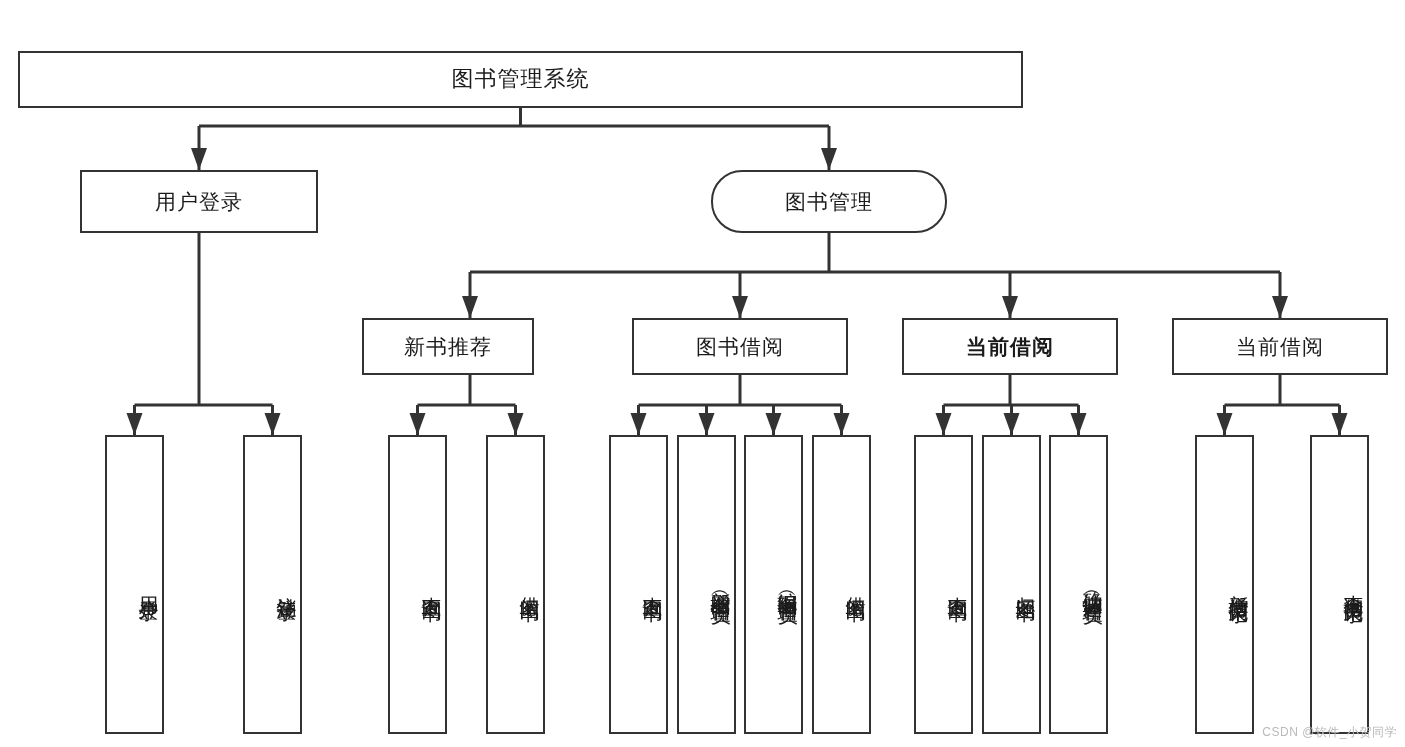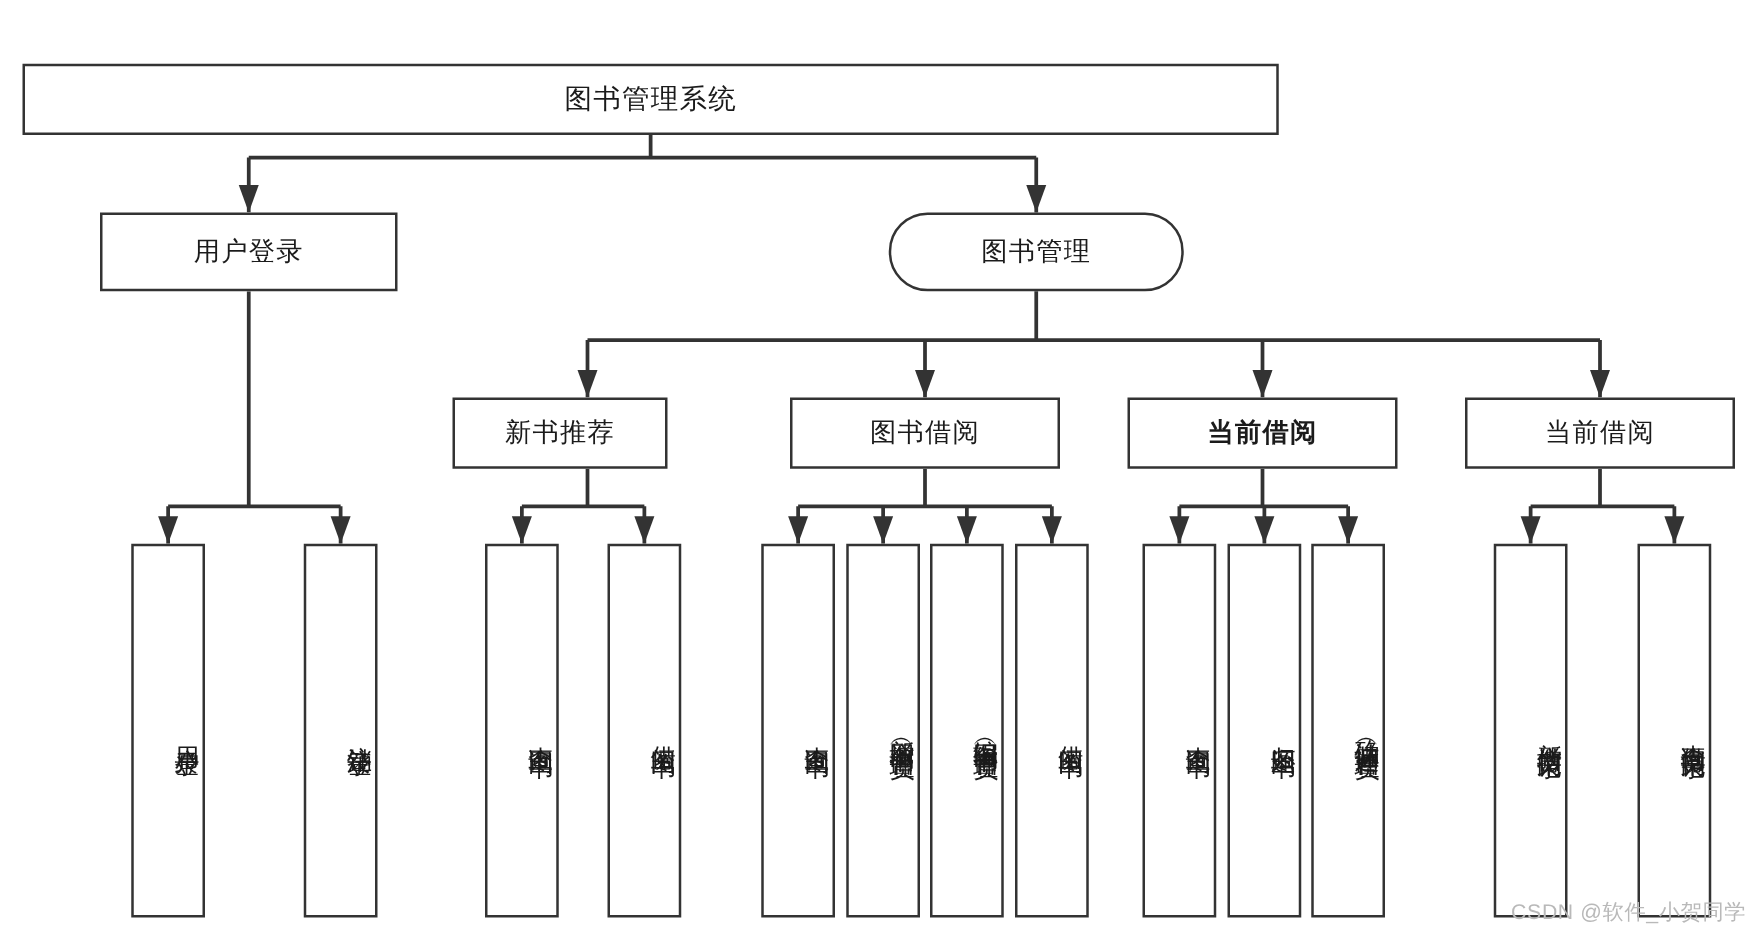--- a/index.html
+++ b/index.html
@@ -54,21 +54,21 @@
     padding-top: 14px;
     padding-bottom: 14px;
     align-items: flex-start;
     justify-content: center;
     white-space: nowrap;
   }
   .watermark {
     position: absolute;
     right: 8px;
     bottom: 6px;
-    font-size: 17px;
+    font-size: 12px;
     color: #b9b9b9;
     letter-spacing: 0.5px;
     z-index: 3;
     white-space: nowrap;
   }
 </style>
 </head>
 <body>
 
 <div id="canvas">

